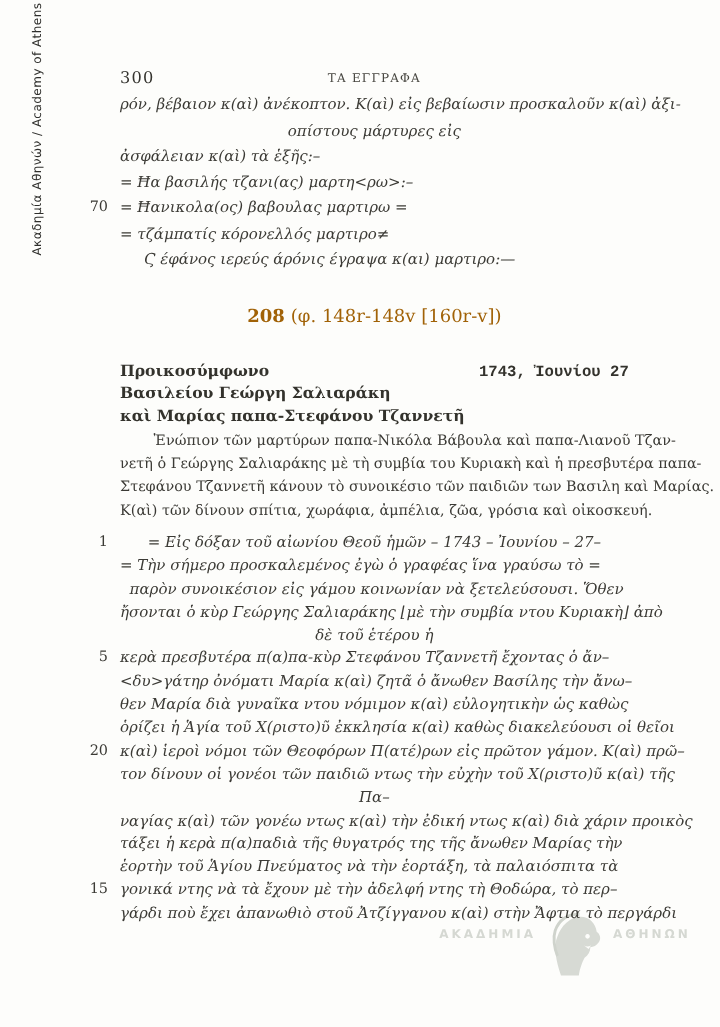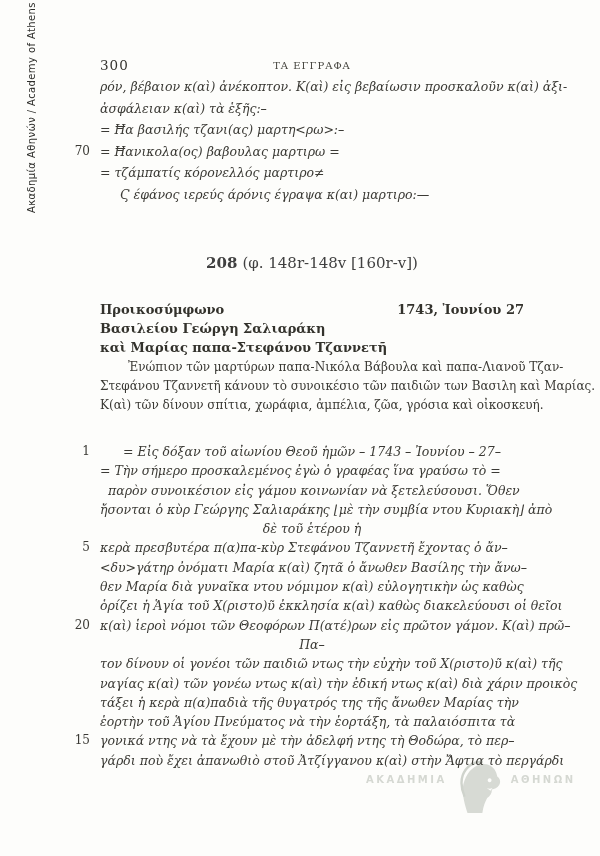--- a/index.html
+++ b/index.html
@@ -26,24 +26,24 @@
   .col { position:absolute; left:100px; width:424px; }
   .tblock { font-style:italic; font-size:12.5px; }
   .tblock .tline { position:relative; white-space:nowrap; line-height:19.3px; }
   .block-end .tline { line-height:21.5px; }
   .tline.center { text-align:center; }
   .lnum {
     position:absolute; left:-34px; width:24px; text-align:right;
     font-style:normal; font-size:12px; color:#3b3a35;
   }
   .block-end { top:76px; }
-  .doc-heading { top:254px; text-align:center; font-size:15px; color:#404040; }
+  .doc-heading { top:254px; text-align:center; font-size:15px; color:#a16207; }
   .doc-num { font-weight:bold; margin-right:5px; }
   .title-block { top:300px; font-weight:bold; font-size:13px; line-height:19px; color:#33322c; }
-  .doc-date { position:absolute; right:0; top:0; }
+  .doc-date { position:absolute; right:0; top:0;font-family:Liberation Mono, monospace; }
   .summary { top:358px; font-size:12px; }
   .summary .tline { position:relative; white-space:nowrap; line-height:19.2px; font-style:normal; }
   .block-main { top:442px; }
   
   .watermark {
     position:absolute; left:366px; top:758px; display:flex; align-items:flex-start;
     font-family:"DejaVu Sans","Liberation Sans",sans-serif;
     font-size:10px; font-weight:bold; letter-spacing:2.5px; color:#d5d8d2;
     z-index:0; pointer-events:none;
   }
@@ -58,57 +58,59 @@
 
   <div class="sidebar-credit">Ακαδημία Αθηνών / Academy of Athens</div>
 
   <div class="runhead">
     <span class="pagenum">300</span>
     <span class="rh-title">ΤΑ ΕΓΓΡΑΦΑ</span>
   </div>
 
   <div class="col tblock block-end">
       <div class="tline"><span>ρόν, βέβαιον κ(αὶ) ἀνέκοπτον. Κ(αὶ) εἰς βεβαίωσιν προσκαλοῦν κ(αὶ) ἀξι-</span></div>
+      <div class="tline center"><span>οπίστους μάρτυρες εἰς</span></div>
       <div class="tline"><span>ἀσφάλειαν κ(αὶ) τὰ ἑξῆς:–</span></div>
       <div class="tline"><span>= Ħα βασιλής τζανι(ας) μαρτη&lt;ρω&gt;:–</span></div>
       <div class="tline"><span class="lnum">70</span><span>= Ħανικολα(ος) βαβουλας μαρτιρω =</span></div>
       <div class="tline"><span>= τζάμπατίς κόρονελλός μαρτιρο≠</span></div>
       <div class="tline" style="padding-left: 20px; font-style: italic;"><span>Ϛ έφάνος ιερεύς άρόνις έγραψα κ(αι) μαρτιρο:—</span></div>
     </div>
 
   <div class="col doc-heading">
     <span class="doc-num">208</span><span class="doc-folios">(φ. 148r-148v [160r-v])</span>
   </div>
 
   <div class="col title-block">
     <div class="doc-date">1743, Ἰουνίου 27</div>
     <div>Προικοσύμφωνο</div>
     <div>Βασιλείου Γεώργη Σαλιαράκη</div>
     <div>καὶ Μαρίας παπα-Στεφάνου Τζαννετῆ</div>
   </div>
 
   <div class="col summary">
       <div class="tline" style="padding-left: 28px;"><span>Ἐνώπιον τῶν μαρτύρων παπα-Νικόλα Βάβουλα καὶ παπα-Λιανοῦ Τζαν-</span></div>
+      <div class="tline"><span>νετῆ ὁ Γεώργης Σαλιαράκης μὲ τὴ συμβία του Κυριακὴ καὶ ἡ πρεσβυτέρα παπα-</span></div>
       <div class="tline"><span>Στεφάνου Τζαννετῆ κάνουν τὸ συνοικέσιο τῶν παιδιῶν των Βασιλη καὶ Μαρίας.</span></div>
       <div class="tline"><span>Κ(αὶ) τῶν δίνουν σπίτια, χωράφια, ἀμπέλια, ζῶα, γρόσια καὶ οἰκοσκευή.</span></div>
     </div>
 
   <div class="col tblock block-main">
       <div class="tline center"><span class="lnum">1</span><span>= Εἰς δόξαν τοῦ αἰωνίου Θεοῦ ἡμῶν – 1743 – Ἰουνίου – 27–</span></div>
       <div class="tline"><span>= Τὴν σήμερο προσκαλεμένος ἐγὼ ὁ γραφέας ἵνα γραύσω τὸ =</span></div>
       <div class="tline" style="padding-left: 8px;"><span>παρὸν συνοικέσιον εἰς γάμου κοινωνίαν νὰ ξετελεύσουσι. Ὅθεν</span></div>
       <div class="tline"><span>ἤσονται ὁ κὺρ Γεώργης Σαλιαράκης ⌊μὲ τὴν συμβία ντου Κυριακὴ⌋ ἀπὸ</span></div>
       <div class="tline center"><span>δὲ τοῦ ἑτέρου ἡ</span></div>
       <div class="tline"><span class="lnum">5</span><span>κερὰ πρεσβυτέρα π(α)πα-κὺρ Στεφάνου Τζαννετῆ ἔχοντας ὁ ἄν–</span></div>
       <div class="tline"><span>&lt;δυ&gt;γάτηρ ὀνόματι Μαρία κ(αὶ) ζητᾶ ὁ ἄνωθεν Βασίλης τὴν ἄνω–</span></div>
       <div class="tline"><span>θεν Μαρία διὰ γυναῖκα ντου νόμιμον κ(αὶ) εὐλογητικὴν ὡς καθὼς</span></div>
       <div class="tline"><span>ὁρίζει ἡ Ἁγία τοῦ Χ(ριστο)ῦ ἐκκλησία κ(αὶ) καθὼς διακελεύουσι οἱ θεῖοι</span></div>
       <div class="tline"><span class="lnum">20</span><span>κ(αὶ) ἱεροὶ νόμοι τῶν Θεοφόρων Π(ατέ)ρων εἰς πρῶτον γάμον. Κ(αὶ) πρῶ–</span></div>
+      <div class="tline"><span>τον δίνουν οἱ γονέοι τῶν παιδιῶ ντως τὴν εὐχὴν τοῦ Χ(ριστο)ῦ κ(αὶ) τῆς</span></div>
       <div class="tline center"><span>Πα–</span></div>
-      <div class="tline"><span>τον δίνουν οἱ γονέοι τῶν παιδιῶ ντως τὴν εὐχὴν τοῦ Χ(ριστο)ῦ κ(αὶ) τῆς</span></div>
       <div class="tline"><span>ναγίας κ(αὶ) τῶν γονέω ντως κ(αὶ) τὴν ἐδική ντως κ(αὶ) διὰ χάριν προικὸς</span></div>
       <div class="tline"><span>τάξει ἡ κερὰ π(α)παδιὰ τῆς θυγατρός της τῆς ἄνωθεν Μαρίας τὴν</span></div>
       <div class="tline"><span>ἑορτὴν τοῦ Ἁγίου Πνεύματος νὰ τὴν ἑορτάξη, τὰ παλαιόσπιτα τὰ</span></div>
       <div class="tline"><span class="lnum">15</span><span>γονικά ντης νὰ τὰ ἔχουν μὲ τὴν ἀδελφή ντης τὴ Θοδώρα, τὸ περ–</span></div>
       <div class="tline"><span>γάρδι ποὺ ἔχει ἀπανωθιὸ στοῦ Ἀτζίγγανου κ(αὶ) στὴν Ἄφτια τὸ περγάρδι</span></div>
     </div>
 
   <div class="watermark">
     <span>ΑΚΑΔΗΜΙΑ</span>
     <svg class="wm-logo" width="48" height="58" viewBox="0 0 50 58">

